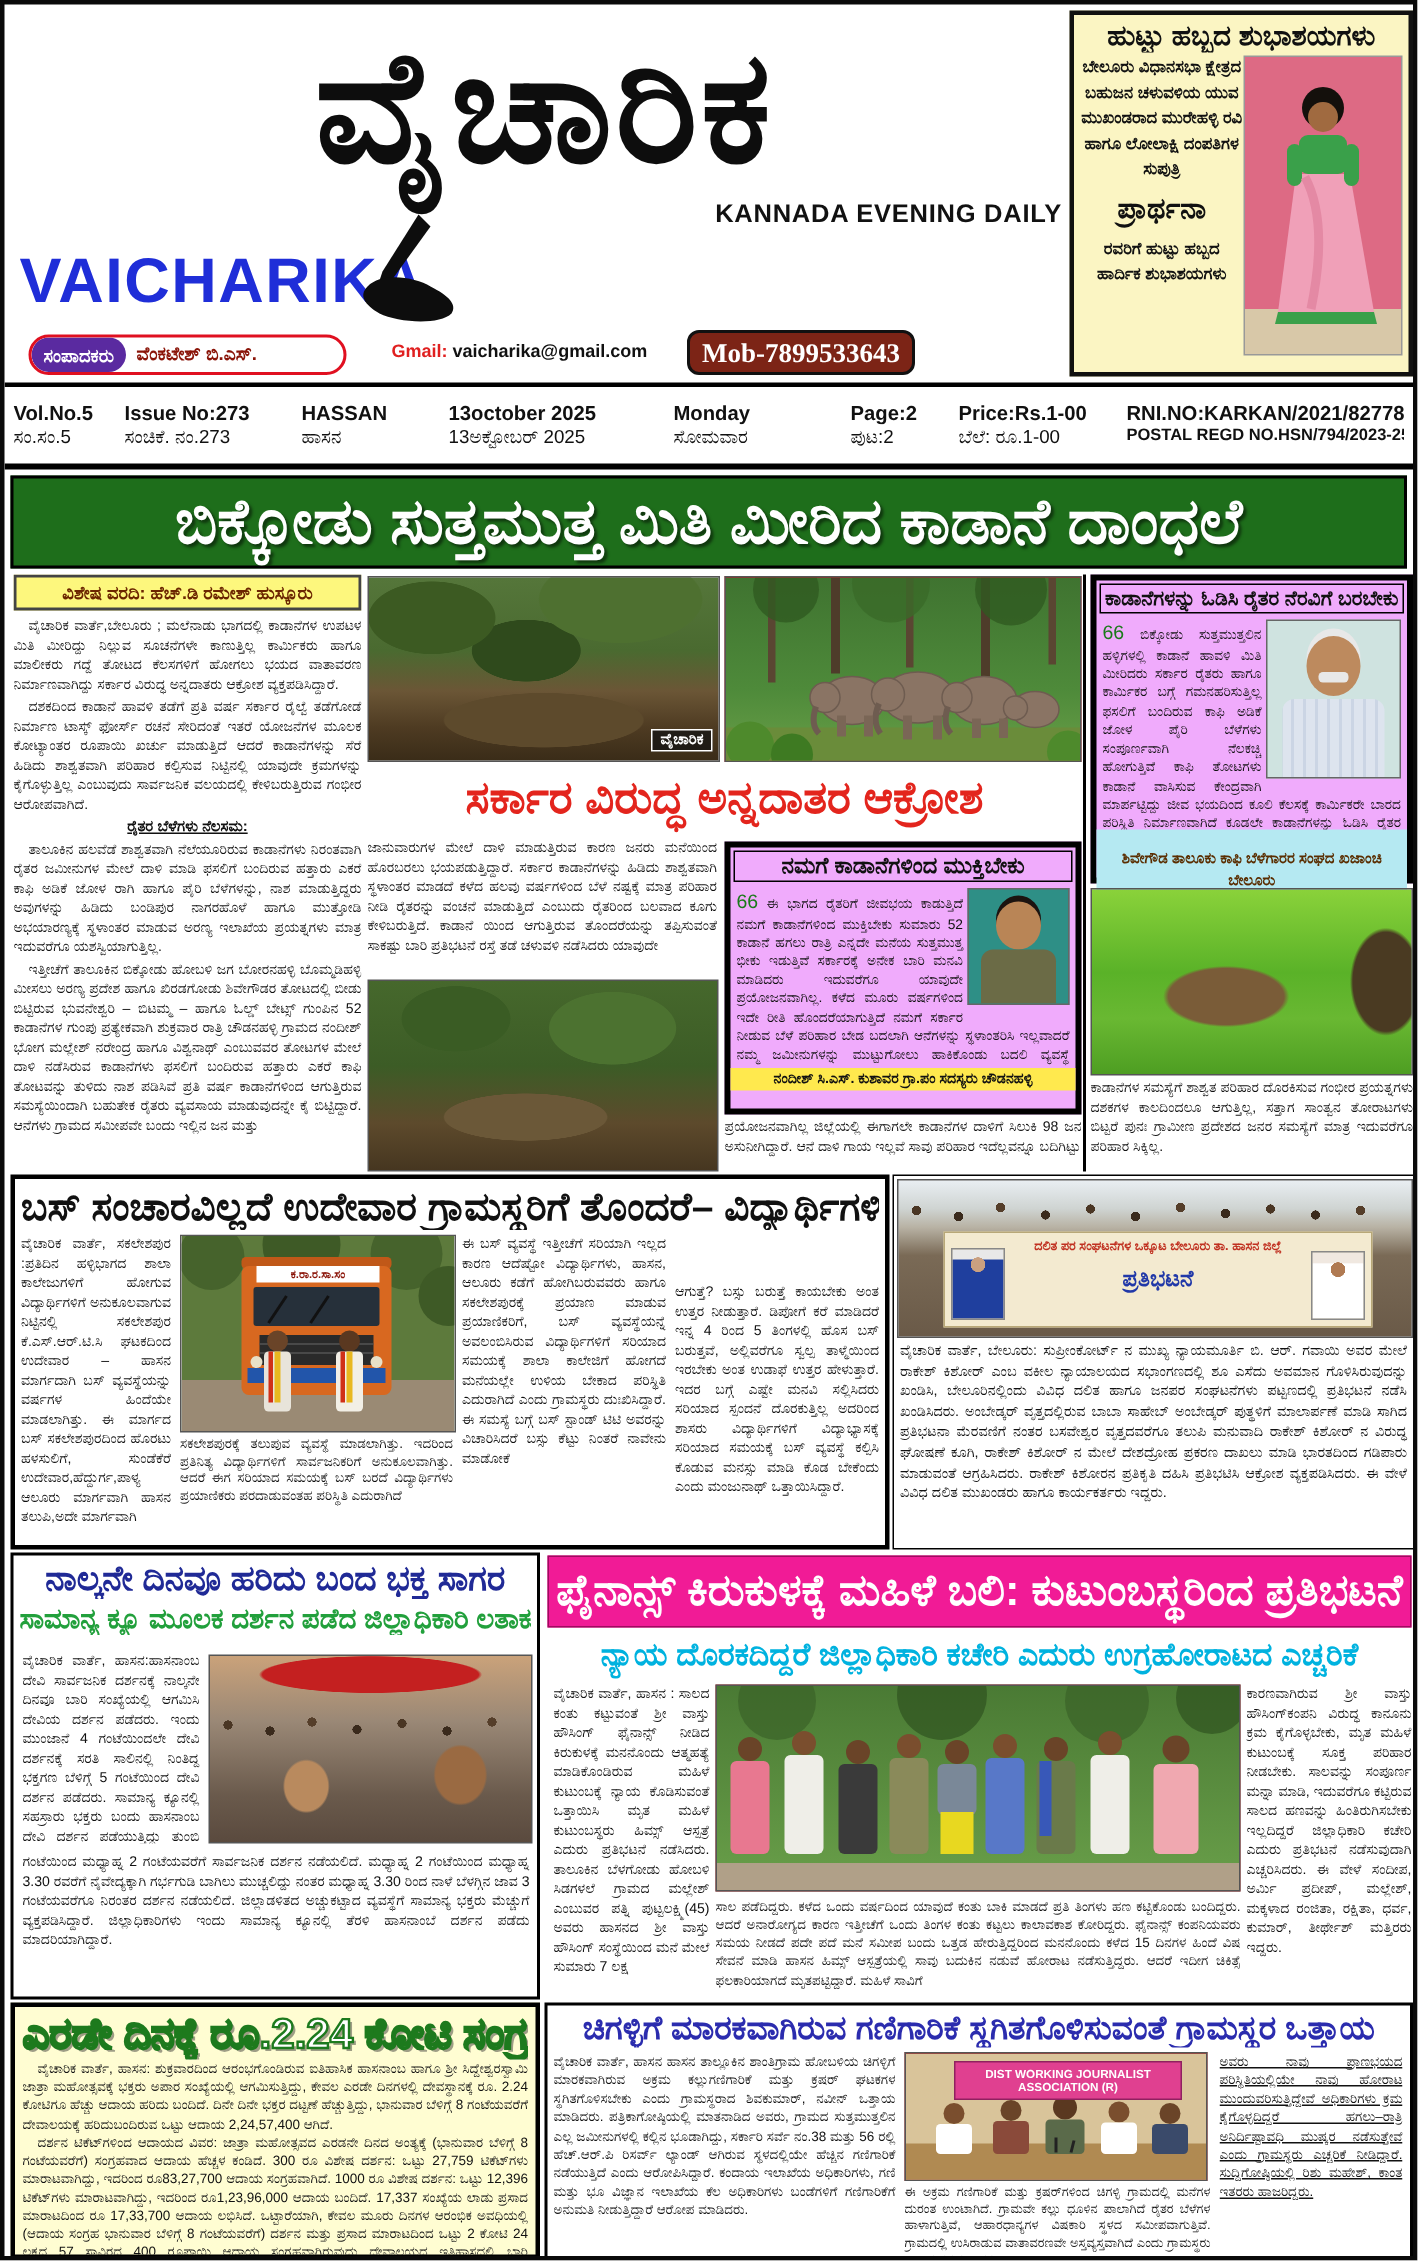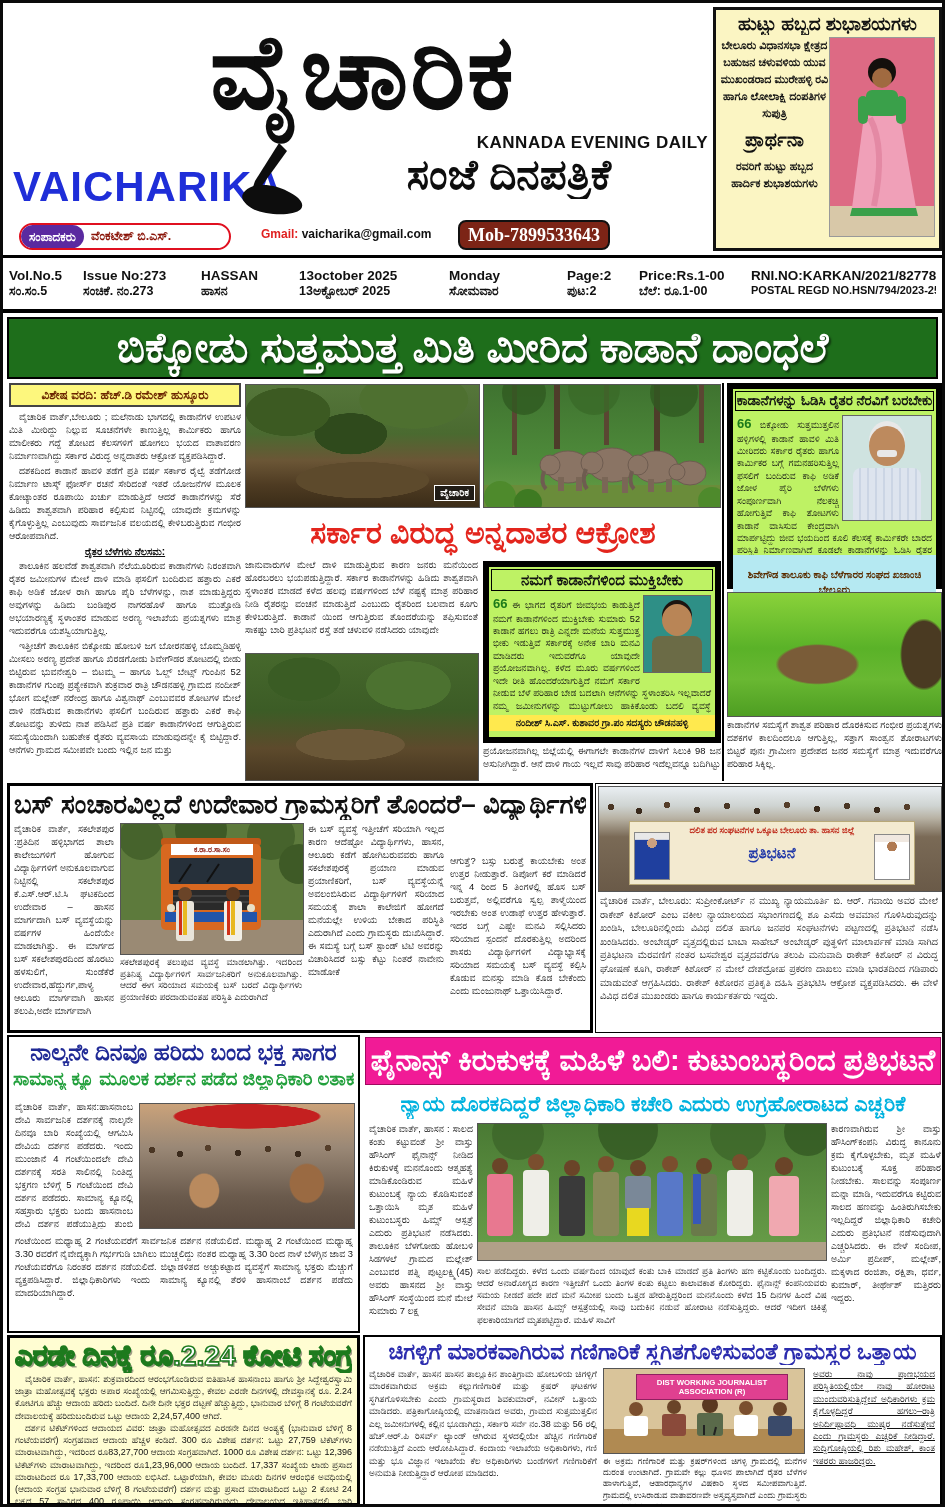--- a/index.html
+++ b/index.html
@@ -41,44 +41,44 @@
   .ad-left{flex:1;text-align:center;font-weight:bold;font-size:11px;line-height:1.55;overflow:hidden;}
   .ad-name{font-size:19px;font-weight:bold;margin:3px 0;}
   .ad-photo{width:104px;height:198px;flex:none;border:1px solid #999;overflow:hidden;}
 
   
   .infobar{left:0;top:252px;width:939px;height:58px;border-top:3px solid #000;border-bottom:4px solid #000;
            display:grid;grid-template-columns:74px 118px 98px 150px 118px 72px 112px 1fr;
            align-content:center;row-gap:1px;padding:2px 6px;}
   .infobar .c{overflow:hidden;white-space:nowrap;}
   .ib-en{font-weight:bold;font-size:13.5px;}
-  .ib-kn{font-weight:bold;font-size:12.5px;}
+  .ib-kn{font-weight:normal;font-size:12.5px;}
   .ib-small{font-size:11px;}
 
   
   .green-banner{left:4px;top:314px;width:931px;height:62px;background:#1e6e1b;border:2px solid #000;
                 color:#fff;font-weight:bold;font-size:42px;display:flex;align-items:center;justify-content:center;
                 text-shadow:2px 2px 2px rgba(0,0,0,.5);white-space:nowrap;overflow:hidden;}
   .lead-left{left:6px;top:380px;width:232px;height:398px;overflow:hidden;}
   .byline-box{background:#fdf77d;border:2px solid #444;color:#6b2500;font-weight:bold;font-size:12px;
               text-align:center;padding:3px 1px;margin-bottom:4px;white-space:nowrap;overflow:hidden;}
   .sub-ul{font-weight:bold;text-align:center;text-decoration:underline;font-size:10px;margin:2px 0;}
   .wm{position:absolute;right:4px;bottom:6px;background:rgba(20,20,20,.75);color:#fff;font-weight:bold;
       font-size:10px;padding:1px 5px;border:1px solid #fff;}
   .red-subhead{left:242px;top:507px;width:476px;height:46px;color:#e3251d;font-weight:bold;font-size:30px;
                display:flex;align-items:center;justify-content:center;white-space:nowrap;overflow:hidden;}
   .lead-mid-left{left:242px;top:556px;width:233px;height:90px;}
   .lead-mid-under{left:480px;top:742px;width:238px;height:36px;}
   .vrule{left:719px;top:380px;width:2px;height:398px;background:#000;}
 
-  .quote-box{border:6px solid #000000;background:#bef264;}
+  .quote-box{border:4px solid #000000;background:#f0abfc;}
   .quote-box .qtitle{font-weight:bold;text-align:center;border:1px solid #000;margin:2px;padding:1px 0;
                      font-size:15px;white-space:nowrap;overflow:hidden;}
   .qbody{padding:2px 4px;font-size:9.2px;line-height:1.35;text-align:justify;overflow:hidden;position:relative;}
-  .qmark{color:#1a7a1a;font-weight:bold;font-size:13px;}
+  .qmark{color:#1a7a1a;font-weight:normal;font-size:13px;}
   .attr-y{background:#ffe94e;font-weight:bold;font-size:9.5px;text-align:center;padding:2px 2px;
           white-space:nowrap;overflow:hidden;}
   .attr-c{background:#b5e9f2;color:#5a2d00;font-weight:bold;font-size:10px;text-align:center;padding:12px;
           line-height:1.5;overflow:hidden;}
   .qb-mid{left:480px;top:558px;width:238px;height:182px;}
   .qb-right{left:724px;top:380px;width:215px;height:206px;}
   .portrait{float:right;margin:0 0 2px 3px;border:1px solid #666;position:relative;overflow:hidden;}
   .p-head{position:absolute;border-radius:50%;}
   .p-torso{position:absolute;border-radius:8px 8px 0 0;}
   .paddy-cap{left:724px;top:716px;width:215px;height:62px;}
@@ -190,21 +190,20 @@
 
   <div class="abs logo-kn">ವೈಚಾರಿಕ</div>
   <div class="abs evening">KANNADA EVENING DAILY</div>
   <div class="abs name-en">VAICHARIKA</div>
   <div class="abs pen-wrap">
     <svg width="74" height="76" viewBox="0 0 74 76">
       <path d="M44 2 L52 10 L26 46 L16 52 L20 40 Z" fill="#0d0d0d"></path>
       <path d="M10 50 C20 40 42 44 52 50 C64 56 70 62 66 68 C58 76 30 74 18 68 C8 62 4 56 10 50 Z" fill="#0d0d0d"></path>
     </svg>
   </div>
-  <div class="abs tagline-kn">ಸಂಜೆ ದಿನಪತ್ರಿಕೆ</div>
   <div class="abs editor-pill">
     <span class="editor-label">ಸಂಪಾದಕರು</span>
     <span class="editor-name">ವೆಂಕಟೇಶ್ ಬಿ.ಎಸ್.</span>
   </div>
   <div class="abs gmail-line">
     <span class="glabel">Gmail:</span>
     <span>vaicharika@gmail.com</span>
   </div>
   <div class="abs mob-box">Mob-7899533643</div>
 

